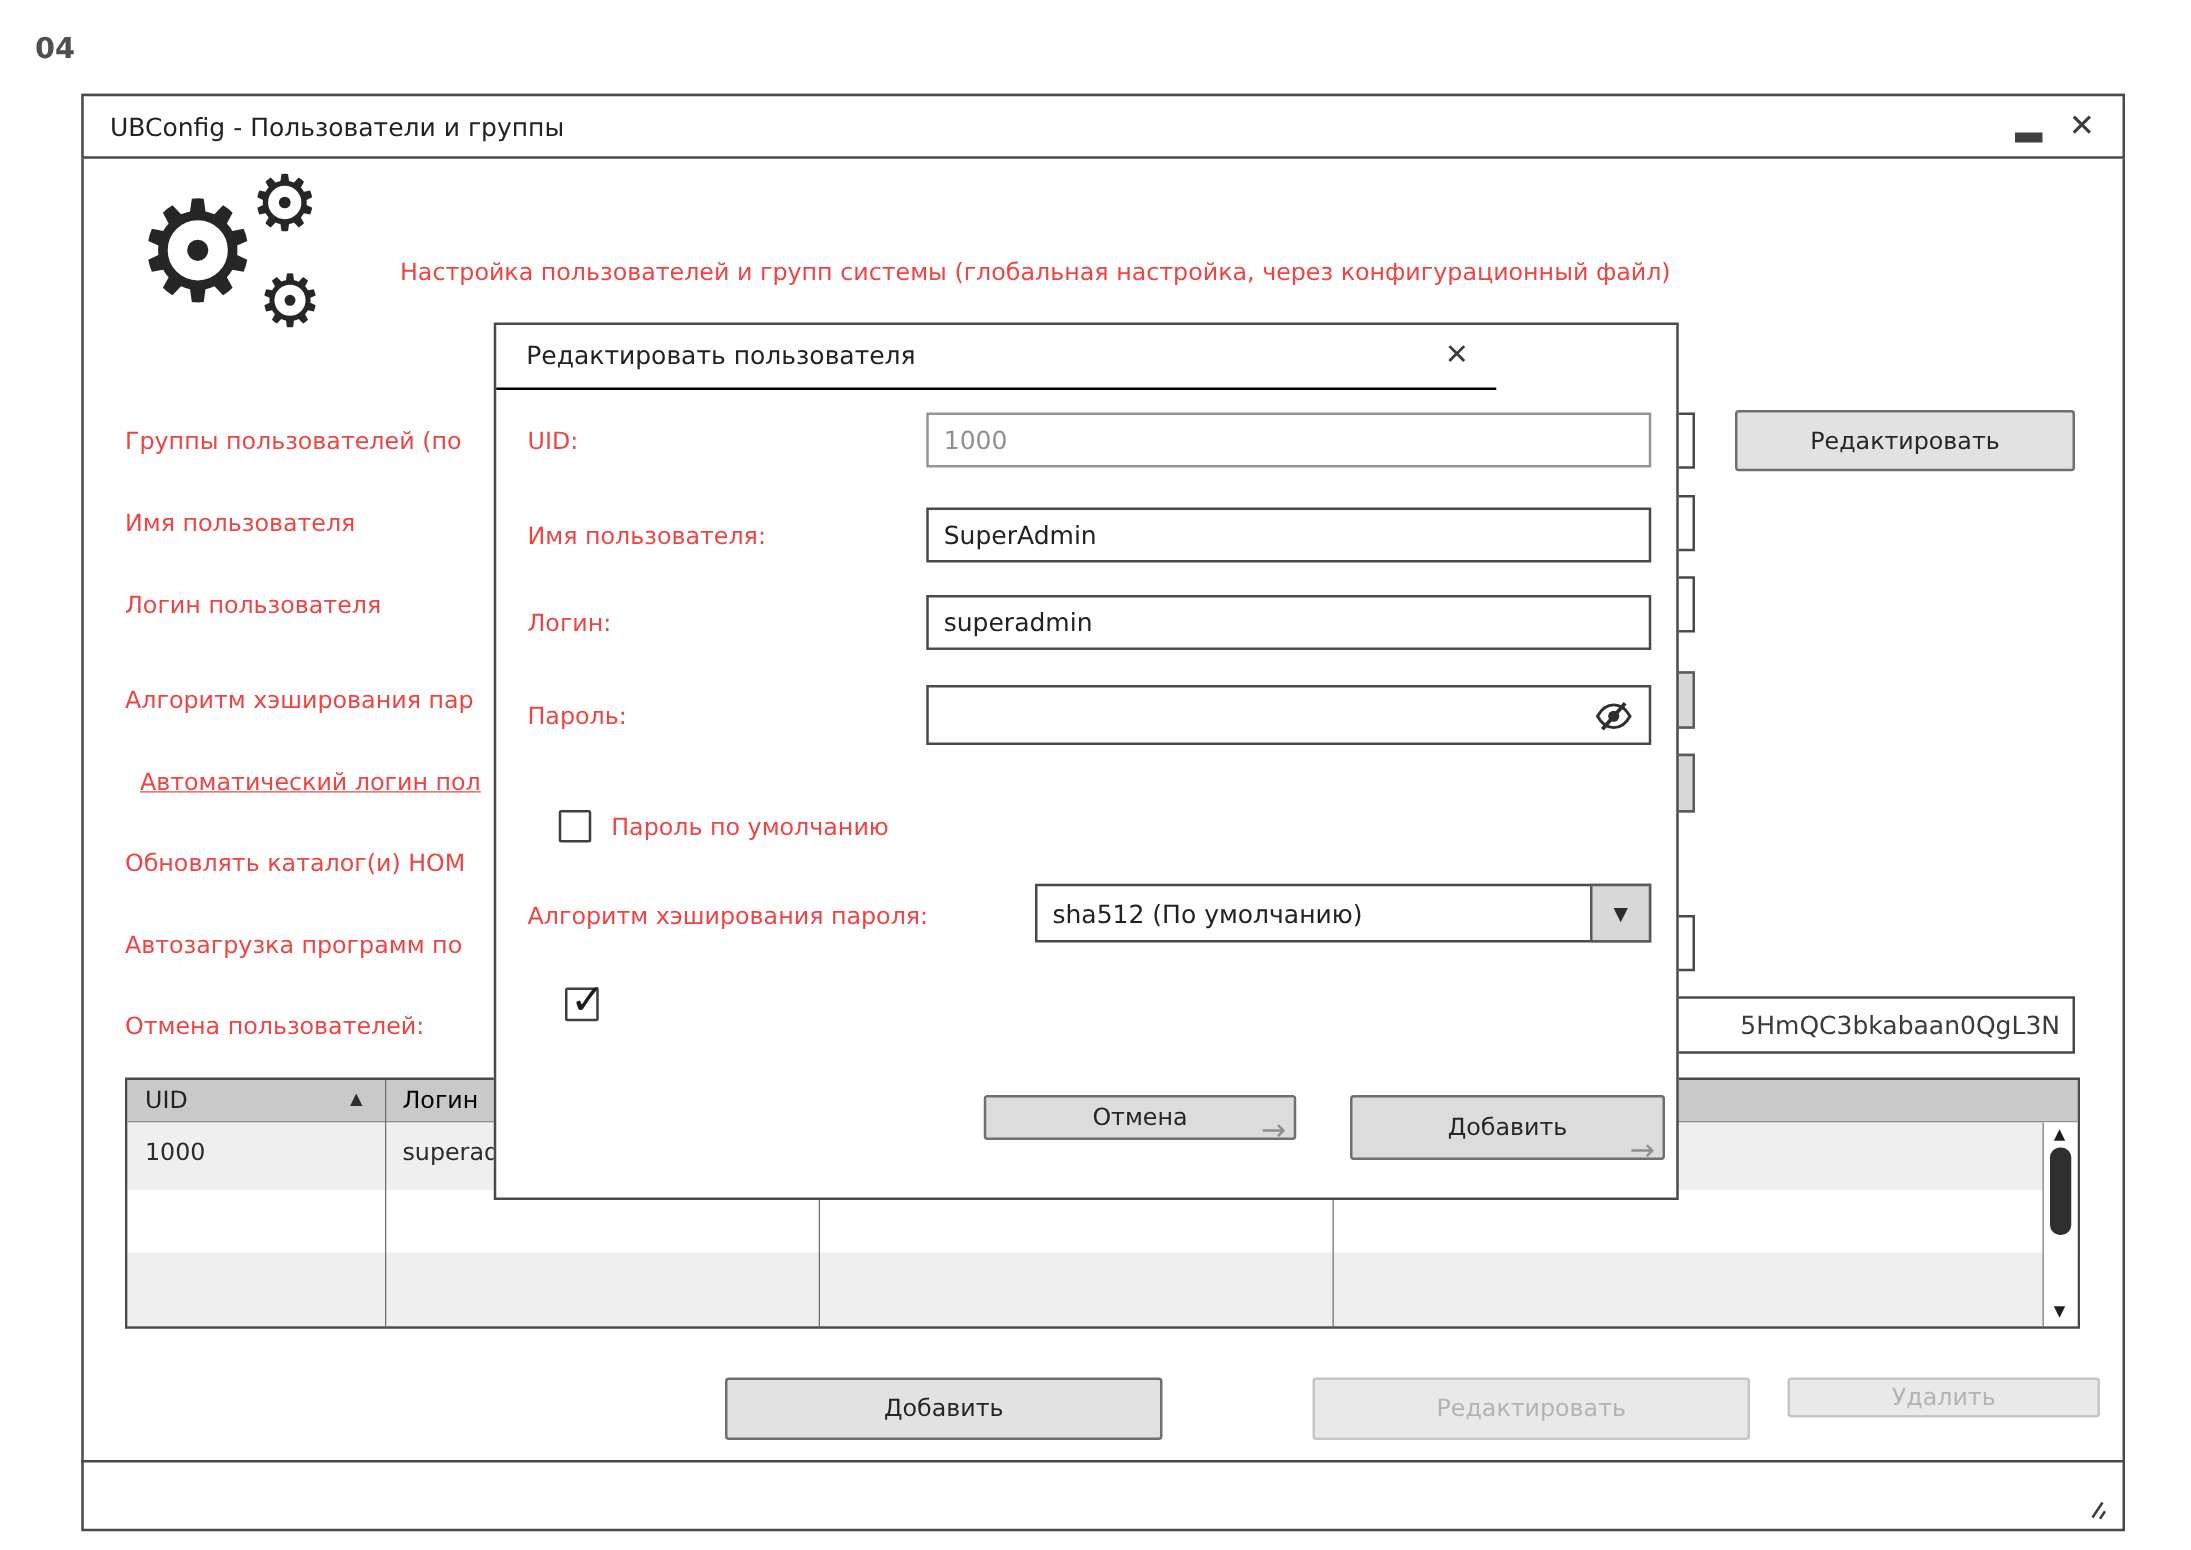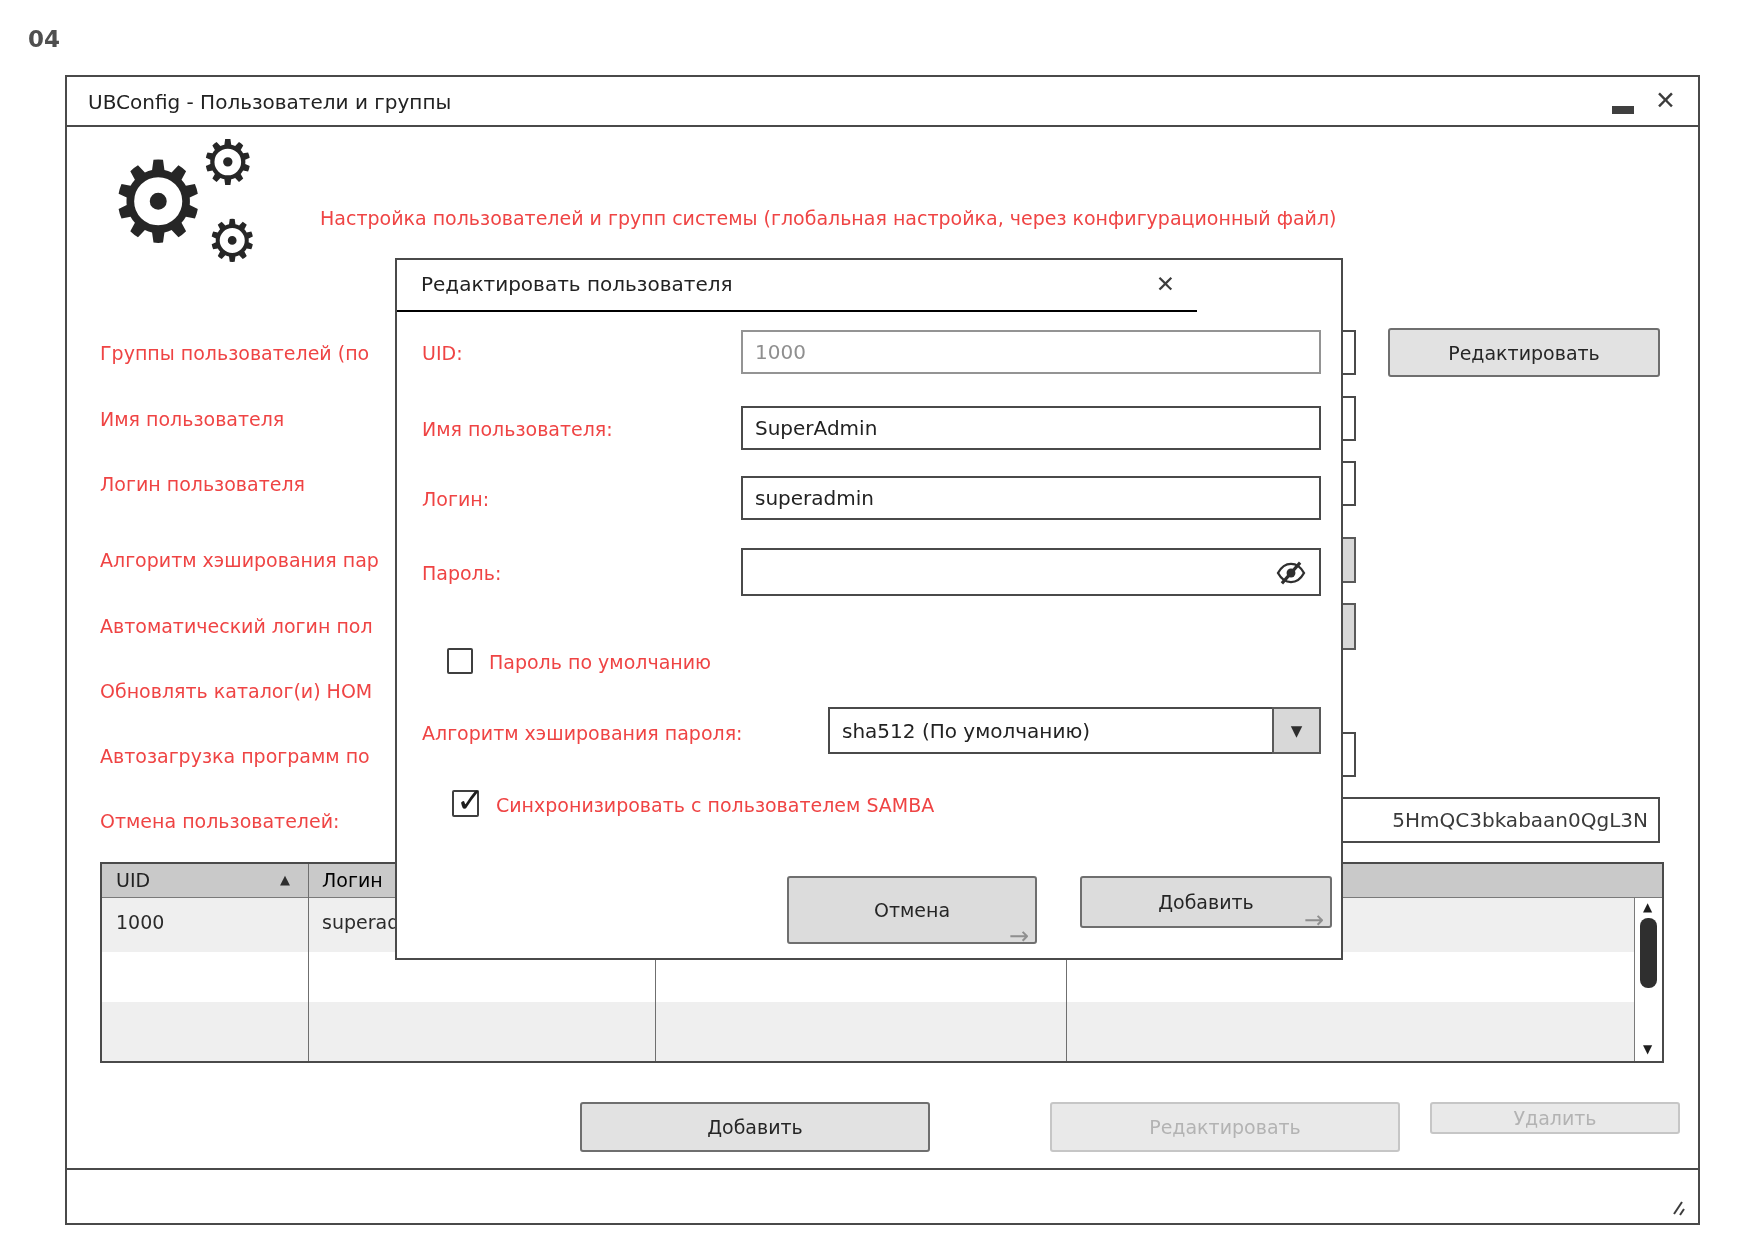--- a/index.html
+++ b/index.html
@@ -34,21 +34,21 @@
   <span class="abs" style="left:92px;top:-6px;font-size:62px;line-height:1;">⚙</span>
   <span class="abs" style="left:98px;top:74px;font-size:58px;line-height:1;">⚙</span>
 </div>
 
 <div class="abs lbl" style="left:320px;top:207px;z-index:2;">Настройка пользователей и групп системы (глобальная настройка, через конфигурационный файл)</div>
 
 <div class="abs lbl" style="left:100px;top:342px;z-index:2;">Группы пользователей (по</div>
 <div class="abs lbl" style="left:100px;top:408px;z-index:2;">Имя пользователя</div>
 <div class="abs lbl" style="left:100px;top:473px;z-index:2;">Логин пользователя</div>
 <div class="abs lbl" style="left:100px;top:549px;z-index:2;">Алгоритм хэширования пар</div>
-<div class="abs lbl" style="left:100px;top:615px;z-index:2;">Автоматический логин пол</div>
+<div class="abs lbl" style="left:112px;top:615px;z-index:2;text-decoration:underline;">Автоматический логин пол</div>
 <div class="abs lbl" style="left:100px;top:680px;z-index:2;">Обновлять каталог(и) HOM</div>
 <div class="abs lbl" style="left:100px;top:745px;z-index:2;">Автозагрузка программ по</div>
 <div class="abs lbl" style="left:100px;top:810px;z-index:2;">Отмена пользователей:</div>
 
 <div class="abs field" style="left:430px;top:330px;width:926px;height:45px;z-index:2;"></div>
 <div class="abs field" style="left:430px;top:396px;width:926px;height:45px;z-index:2;"></div>
 <div class="abs field" style="left:430px;top:461px;width:926px;height:45px;z-index:2;"></div>
 
 <div class="abs field" style="left:430px;top:537px;width:926px;height:46px;z-index:2;">
   <div class="combo-arrow">▼</div>
@@ -130,23 +130,22 @@
 
   <div class="abs lbl" style="left:25px;top:462px;">Алгоритм хэширования пароля:</div>
   <div class="abs field" style="left:431px;top:447px;width:493px;height:47px;">
     <span class="abs" style="left:12px;top:10px;font-size:20px;color:#222;white-space:nowrap;">sha512 (По умолчанию)</span>
     <div class="combo-arrow">▼</div>
   </div>
 
   <div class="abs checkbox" style="left:55px;top:530px;width:27px;height:27px;">
     <span class="abs" style="left:2px;top:-12px;font-size:34px;font-weight:bold;color:#1d1d1d;">✓</span>
   </div>
-  <div class="abs lbl" style="left:99px;top:534px;">Синхронизировать с пользователем SAMBA</div>
 
-  <div class="abs btn" style="left:390px;top:616px;width:250px;height:68px;background:#dcdcdc;">
+  <div class="abs btn" style="left:390px;top:616px;width:250px;height:36px;background:#dcdcdc;">
     <span>Отмена</span>
     <span class="arrow-hint">→</span>
   </div>
   <div class="abs btn" style="left:683px;top:616px;width:252px;height:52px;background:#dcdcdc;">
     <span>Добавить</span>
     <span class="arrow-hint">→</span>
   </div>
 
 </div>
 

